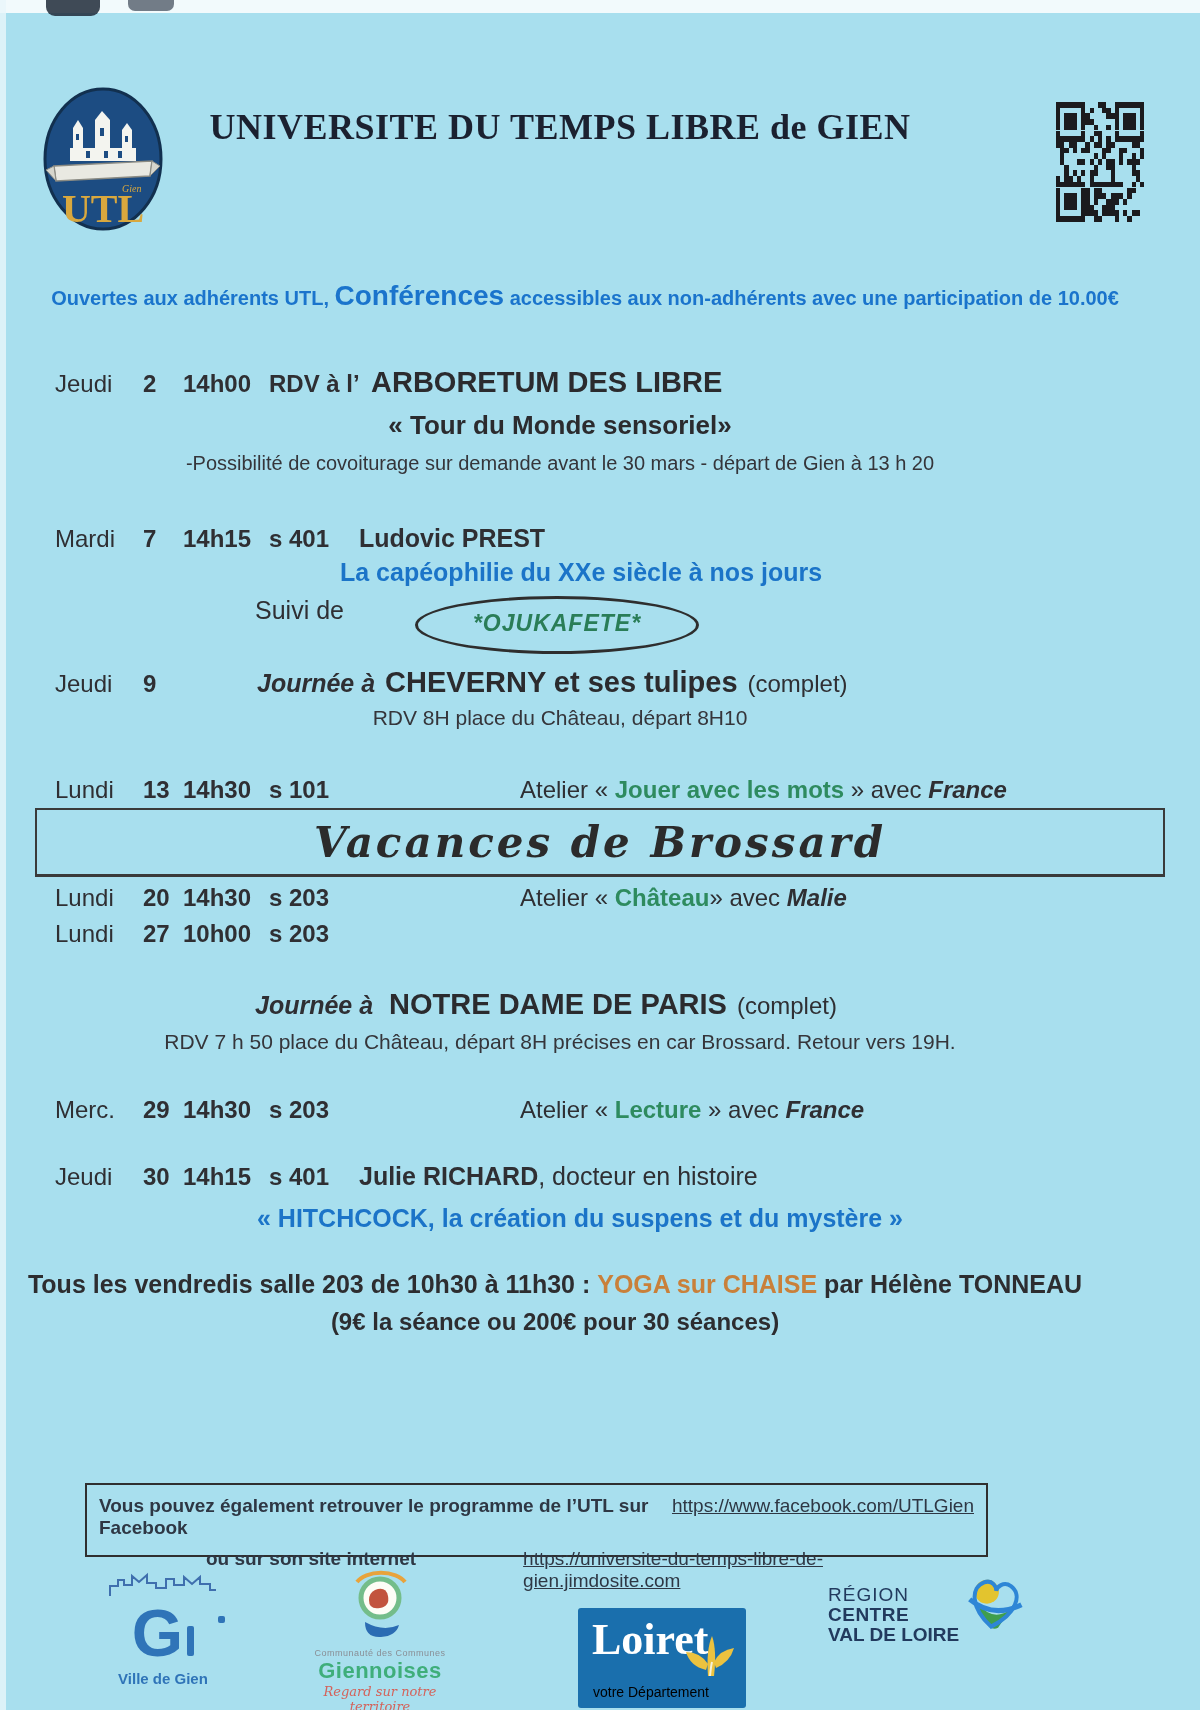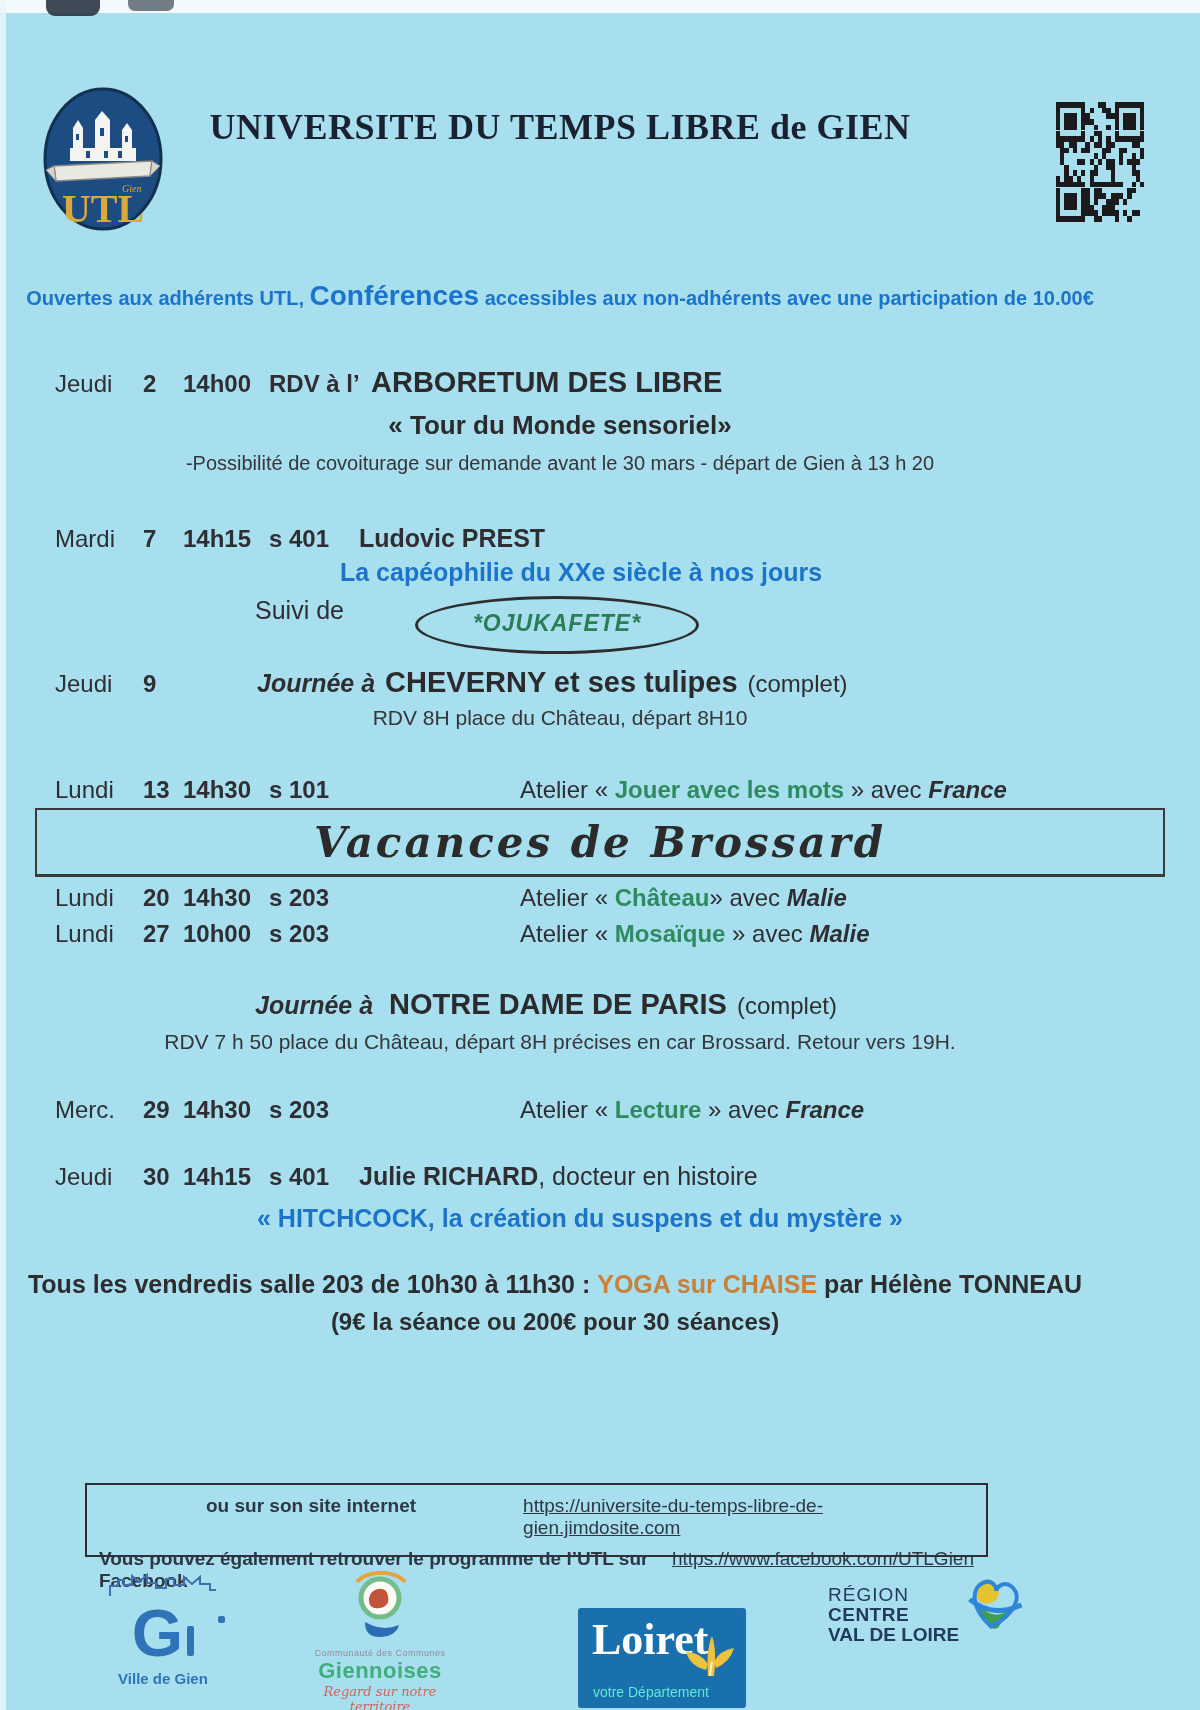--- a/index.html
+++ b/index.html
@@ -12,21 +12,21 @@
   .smudge1{position:absolute;left:46px;top:0;width:54px;height:16px;background:#202a38;border-radius:0 0 9px 9px;opacity:.85;}
   .smudge2{position:absolute;left:128px;top:0;width:46px;height:11px;background:#3c4656;border-radius:0 0 7px 7px;opacity:.7;}
 
   
   .hdr-title{position:absolute;left:140px;top:106px;width:840px;text-align:center;
     font-family:"Liberation Serif", serif;font-weight:700;font-size:36px;letter-spacing:.5px;color:#1b2130;}
   .hdr-month{position:absolute;left:140px;top:180px;width:840px;text-align:center;
     font-weight:700;font-size:31px;color:#23262e;}
   .hdr-address{position:absolute;left:0;top:249px;width:1140px;text-align:center;
     font-style:italic;font-size:19px;font-weight:500;color:#222c47;}
-  .hdr-info{position:absolute;left:0;top:280px;width:1120px;text-align:center;color:#1a74cc;font-weight:700;}
+  .hdr-info{position:absolute;left:0;top:280px;width:1120px;text-align:center;color:#1a74cc;font-weight:700;padding-left:25px;}
   .hdr-info .s1{font-size:20px;} .hdr-info .s2{font-size:28px;} .hdr-info .s3{font-size:20px;}
 
   
   .utl-logo{position:absolute;left:42px;top:86px;width:122px;height:148px;}
 
   
   .qr{position:absolute;left:1056px;top:102px;width:90px;height:121px;}
   .qr .qm{position:absolute;width:4.2px;height:5.7px;background:#1b1b1e;}
 
   
@@ -81,21 +81,21 @@
 
   .logo-giennoises{position:absolute;left:300px;top:1570px;width:160px;text-align:center;}
   .logo-giennoises .gsm{font-size:9px;color:#8a8f96;letter-spacing:.5px;}
   .logo-giennoises .gnm{font-size:22px;font-weight:700;color:#3fae7a;letter-spacing:.5px;}
   .logo-giennoises .gtag{font-size:13px;font-style:italic;color:#d4625a;font-family:"DejaVu Serif", serif;}
 
   .logo-loiret{position:absolute;left:578px;top:1608px;width:168px;height:100px;background:#1a6fad;
     border-radius:3px;color:#fff;}
   .logo-loiret .lname{position:absolute;left:14px;top:6px;font-family:"Liberation Serif", serif;
     font-weight:700;font-size:44px;}
-  .logo-loiret .lsub{position:absolute;left:15px;bottom:8px;font-size:14px;color:#5eead4;}
+  .logo-loiret .lsub{position:absolute;left:15px;bottom:8px;font-size:14px;color:#000000;}
   .logo-loiret svg{position:absolute;right:4px;top:10px;}
 
   .logo-region{position:absolute;left:828px;top:1585px;width:200px;}
   .logo-region .rtxt{float:left;color:#223a5e;line-height:20px;}
   .logo-region .r1{font-size:19px;font-weight:500;letter-spacing:1px;}
   .logo-region .r2{font-size:19px;font-weight:800;letter-spacing:.5px;}
   .logo-region .r3{font-size:19px;font-weight:800;}
   .logo-region svg{float:left;margin:-14px 0 0 4px;}
 </style>
 </head>
@@ -415,21 +415,20 @@
     <span class="c-time">14h30</span>
     <span class="c-room">s 203</span>
     <span class="atelier"><span>Atelier « </span><span class="aname">Château</span><span>» avec </span><span class="ahost">Malie</span></span>
   </div>
 
   <div class="row" style="top:920px">
     <span class="c-day">Lundi</span>
     <span class="c-num">27</span>
     <span class="c-time">10h00</span>
     <span class="c-room">s 203</span>
-    <span class="atelier"><span>Atelier « </span><span class="aname">Mosaïque</span><span> » avec </span><span class="ahost">Malie</span></span>
   </div>
 
   <div class="row" style="top:988px;padding-left:200px">
     <span class="prefix-it">Journée à</span>
     <span class="big-title" style="margin-left:6px">NOTRE DAME DE PARIS</span>
     <span class="complet">(complet)</span>
   </div>
   <div class="center-line note21" style="top:1030px">RDV 7 h 50 place du Château, départ 8H précises en car Brossard. Retour vers 19H.</div>
 
   <div class="row" style="top:1096px">
@@ -450,26 +449,26 @@
   </div>
   <div class="center-line blue-line" style="top:1204px;left:20px">« HITCHCOCK, la création du suspens et du mystère »</div>
 
   <div class="yoga-line">
     <span>Tous les vendredis salle 203 de 10h30 à 11h30 : </span><span class="yhl">YOGA sur CHAISE</span><span>  par </span><span class="yteach">Hélène TONNEAU</span>
   </div>
   <div class="price-line">(9€ la séance ou 200€ pour 30 séances)</div>
 
   <div class="foot-box">
     <div class="foot-row">
+      <span class="foot-label">Vous pouvez également retrouver le programme de l’UTL sur Facebook</span>
+      <span class="foot-link">https://www.facebook.com/UTLGien</span>
+    </div>
+    <div class="foot-row">
       <span class="foot-label2">ou sur son site internet</span>
       <span class="foot-link">https://universite-du-temps-libre-de-gien.jimdosite.com</span>
-    </div>
-    <div class="foot-row">
-      <span class="foot-label">Vous pouvez également retrouver le programme de l’UTL sur Facebook</span>
-      <span class="foot-link">https://www.facebook.com/UTLGien</span>
     </div>
   </div>
 
   <div class="logo-gien">
     <svg width="110" height="26" viewBox="0 0 110 26">
       <path d="M2,24 L2,14 L10,14 L10,8 L16,8 L16,13 L24,13 L24,4 L31,10 L39,3 L39,11 L48,11 L48,16 L58,16 L58,7 L66,7 L66,13 L76,13 L76,5 L84,12 L92,5 L92,12 L102,12 L102,18 L108,18" fill="none" stroke="#3f6fae" stroke-width="2"></path>
     </svg>
     <div class="gline">
       <span class="gletter">G</span>
       <span class="gtower"></span>

